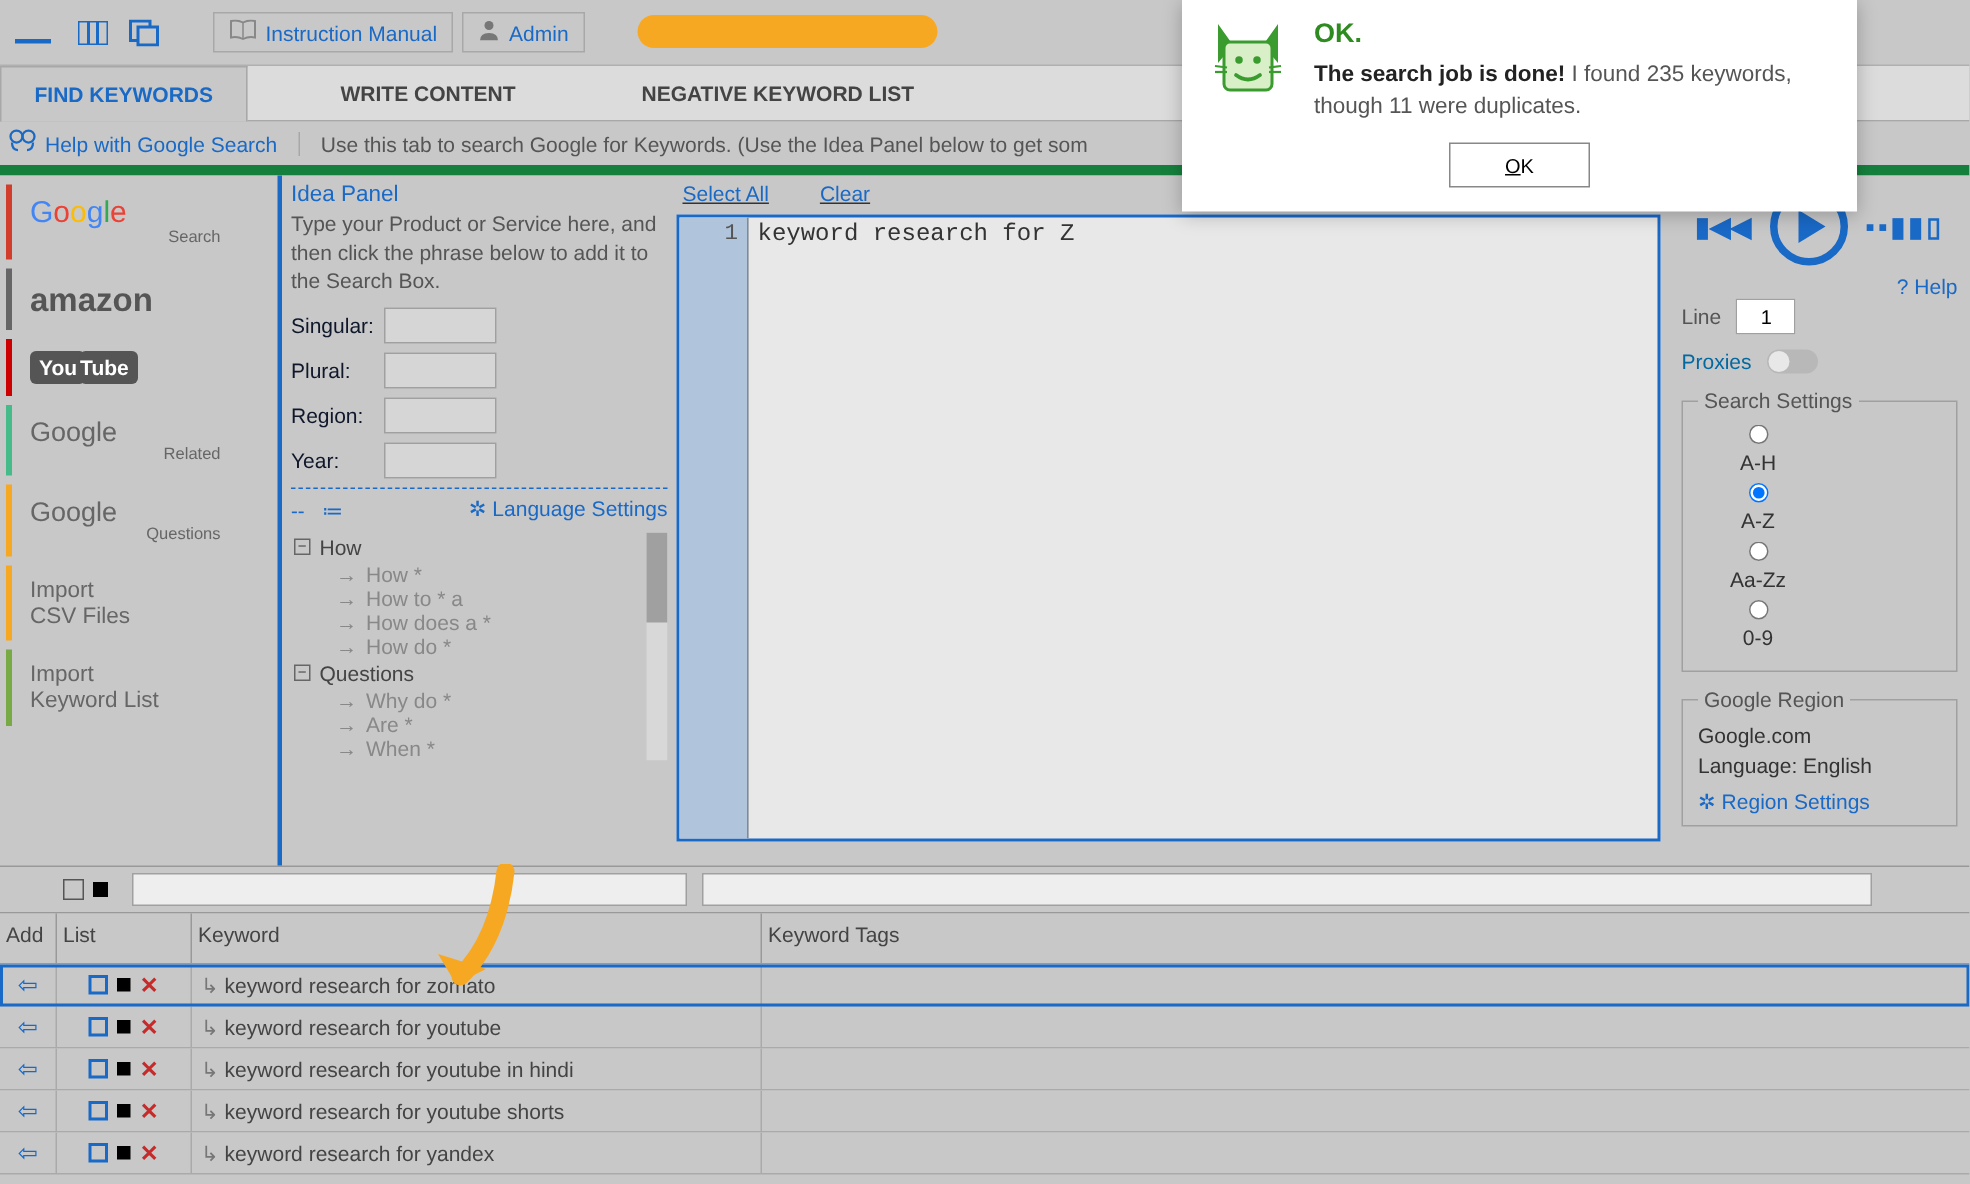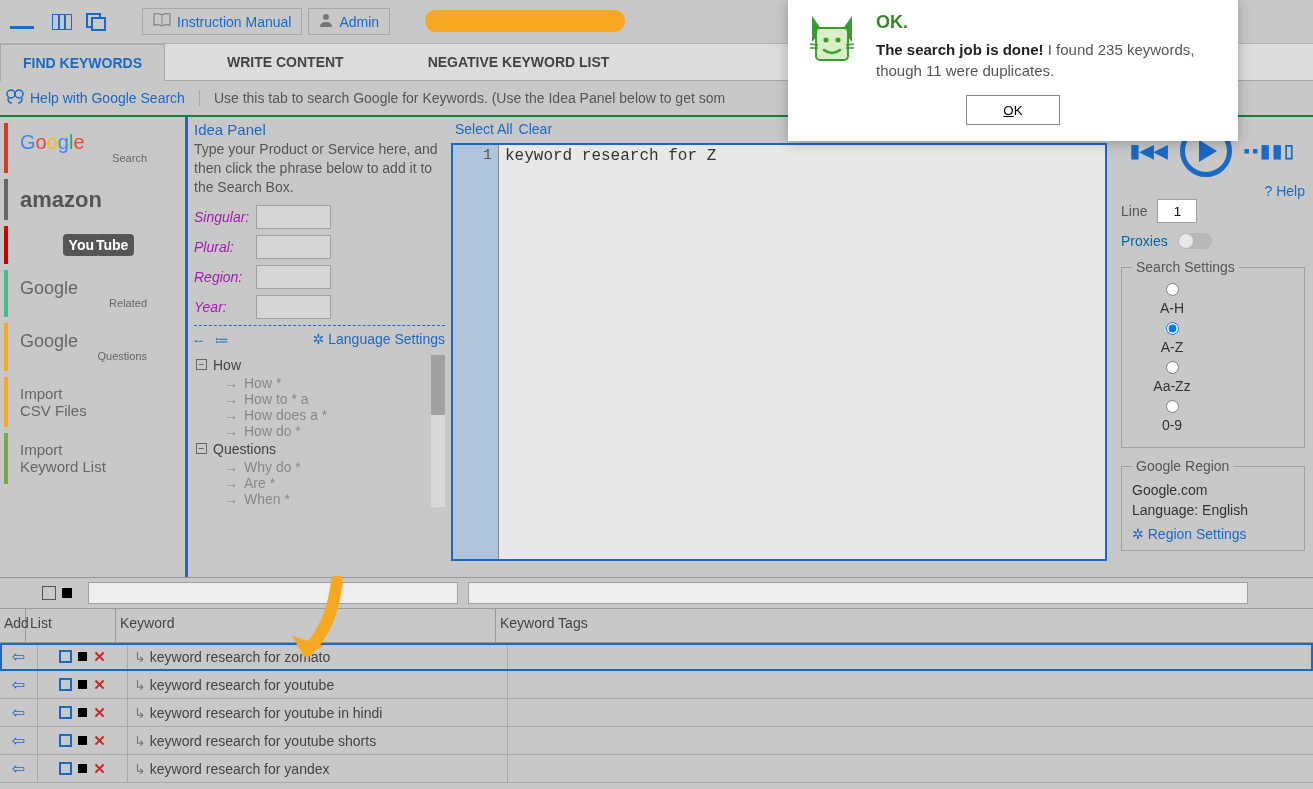--- a/index.html
+++ b/index.html
@@ -12,61 +12,61 @@
 .btn-outline span.blue { color: #1969c7; }
 .minimize-icon { width: 24px; height: 4px; border-bottom: 3px solid #1969c7; margin-right: 8px; margin-top: 10px; }
 .orange-stroke1 { position: absolute; top: 10px; left: 425px; width: 200px; height: 22px; background: #f7a823; border-radius: 12px; z-index: 5; }
 
 
 .tabs { display: flex; background: #dcdcdc; border-bottom: 1px solid #a8a8a8; gap: 40px; }
 .tab { padding: 10px 22px; font-weight: 600; color: #444; cursor: pointer; }
 .tab.active { color: #1969c7; background: #c8c8c8; border: 1px solid #a8a8a8; border-bottom: none; margin-bottom: -1px; }
 
 
-.helpbar { height: 36px; display: flex; align-items: center; padding: 0 6px; gap: 14px; font-size: 14px; border-bottom: 2px solid #15803d; }
+.helpbar { height: 36px; display: flex; align-items: center; padding: 0 6px; gap: 14px; font-size: 14px; border-bottom: 7px solid #15803d; }
 .helpbar .link { color: #1969c7; cursor: pointer; display: flex; align-items: center; gap: 4px; }
 .helpbar .desc { color: #555; border-left: 1px solid #a8a8a8; padding-left: 14px; }
 
 
 .main { display: flex; height: 460px; background: #c8c8c8; }
 .sidebar { width: 185px; padding-left: 4px; padding-top: 6px; }
 .sb-item { border-left: 4px solid transparent; padding: 8px 8px 8px 12px; margin-bottom: 6px; cursor: pointer; line-height: 1.15; }
 .sb-google { border-left-color: #d23c2a; }
 .sb-amazon { border-left-color: #666; }
-.sb-youtube { border-left-color: #c00; text-align: center; }
+.sb-youtube { border-left-color: #c00; }
 .sb-grelated { border-left-color: #4b8; }
 .sb-gquestions { border-left-color: #f7a823; }
 .sb-import1 { border-left-color: #f7a823; }
 .sb-import2 { border-left-color: #7a4; }
 .lbl-google { font-family: Arial; font-size: 20px; }
 .lbl-google .g1{color:#4285f4}.lbl-google .g2{color:#ea4335}.lbl-google .g3{color:#fbbc05}.lbl-google .g4{color:#4285f4}.lbl-google .g5{color:#34a853}.lbl-google .g6{color:#ea4335}
 .lbl-sub { font-size: 11px; color: #666; display: block; text-align: right; margin-top: -2px; padding-right: 30px; }
 .lbl-amazon { font-size: 22px; font-weight: bold; color: #555; font-family: Arial; }
 .lbl-yt { display:inline-block;background:#555;color:#fff;padding:3px 6px;border-radius:4px;font-size:14px;font-weight:bold;}
 .lbl-yt2 { display:inline-block;background:#555;color:#fff;padding:3px 6px 3px 0;border-radius:4px;font-size:14px;font-weight:bold;margin-left:-4px;}
 .lbl-small { font-size: 15px; color: #666; }
 
 .idea-panel { width: 260px; border-left: 3px solid #1969c7; padding: 4px 0 4px 6px; position: relative; }
 .idea-panel h4 { color: #1969c7; font-size: 15px; font-weight: normal; margin-bottom: 2px; }
 .idea-panel p { color: #555; font-size: 14px; line-height: 1.35; margin-bottom: 8px; }
 .ip-field { display: flex; align-items: center; margin-bottom: 6px; }
-.ip-field label { width: 62px; color: #a21caf; font-style: italic; }
+.ip-field label { width: 62px; color: #0f172a; }
 .ip-field input { width: 75px; height: 24px; border: 1px solid #a0a0a0; background: #d6d6d6; padding: 0 4px; }
 .ip-sep { border-top: 1px dashed #1969c7; margin: 6px 0; display: flex; align-items: center; justify-content: flex-end; gap: 6px; padding-top: 4px; }
 .ip-link { color: #1969c7; cursor: pointer; display: flex; align-items: center; gap: 4px; }
 .tree { font-size: 14px; color: #666; max-height: 186px; overflow: hidden; position: relative; }
 .tree-scroll { position: absolute; right: 0; top: 0; width: 14px; height: 100%; background: #d8d8d8; }
 .tree-thumb { width: 14px; height: 60px; background: #a0a0a0; }
 .tree-node { padding: 2px 0 2px 2px; display: flex; align-items: center; gap: 6px; }
 .tree-node.parent { color: #444; }
 .tree-child { padding-left: 30px; color: #888; display: flex; align-items: center; gap: 6px; }
 .tree-box { width: 11px; height: 11px; border: 1px solid #666; display: inline-flex; align-items: center; justify-content: center; font-size: 10px; line-height: 1; }
 
 .editor-wrap { flex: 1; padding: 0 6px; }
-.editor-actions { display: flex; gap: 6px; padding: 4px 4px 6px; }
+.editor-actions { display: flex; gap: 34px; padding: 4px 4px 6px; text-decoration: underline; }
 .editor-actions a { color: #1969c7; cursor: pointer; }
 .editor { border: 2px solid #1969c7; height: 418px; display: flex; background: #e8e8e8; }
 .gutter { width: 46px; background: #b0c4db; border-right: 1px solid #888; text-align: right; padding: 2px 6px; font-family: "Courier New", monospace; font-size: 15px; color: #555; }
 .code { flex: 1; padding: 2px 6px; font-family: "Courier New", monospace; font-size: 16px; color: #333; }
 
 .rightcol { width: 200px; padding: 8px 8px 0 8px; }
 .play-row { display: flex; align-items: center; justify-content: center; gap: 12px; margin-bottom: 6px; }
 .play-btn { width: 52px; height: 52px; border: 5px solid #1969c7; border-radius: 50%; display: flex; align-items: center; justify-content: center; cursor: pointer; }
 .play-tri { width: 0; height: 0; border-left: 18px solid #1969c7; border-top: 11px solid transparent; border-bottom: 11px solid transparent; margin-left: 4px; }
 .rc-icons { color: #1969c7; font-size: 18px; font-weight: bold; }
@@ -80,21 +80,21 @@
 .rc-link { color: #1969c7; cursor: pointer; display: flex; align-items: center; gap: 4px; }
 .toggle { width: 34px; height: 16px; background: #b8b8b8; border-radius: 8px; position: relative; }
 .toggle::after { content: ""; width: 14px; height: 14px; background: #e8e8e8; border-radius: 50%; position: absolute; top: 1px; left: 1px; }
 
 
 .results-bar { height: 32px; background: #c8c8c8; border-top: 1px solid #999; border-bottom: 1px solid #999; display: flex; align-items: center; padding-left: 42px; gap: 6px; }
 .rb-box { width: 14px; height: 14px; border: 1px solid #555; display: inline-block; }
 .rb-sq { width: 10px; height: 10px; background: #000; display: inline-block; }
 .rb-input { height: 22px; border: 1px solid #a0a0a0; background: #eee; }
 .results-head { display: flex; height: 34px; border-bottom: 1px solid #999; background: #c8c8c8; font-weight: normal; color: #444; }
-.col-add { width: 26px; padding: 6px 4px; border-right: 1px solid #999; }
+.col-add { width: 38px; padding: 6px 4px; border-right: 1px solid #999; }
 .col-list { width: 90px; padding: 6px 4px; border-right: 1px solid #999; }
 .col-kw { width: 380px; padding: 6px 4px; border-right: 1px solid #999; }
 .col-tags { flex: 1; padding: 6px 4px; }
 .result-row { display: flex; height: 28px; border-bottom: 1px solid #aaa; align-items: center; background: #c8c8c8; }
 .result-row.sel { outline: 2px solid #1969c7; outline-offset: -2px; }
 .rr-add { width: 38px; display: flex; justify-content: center; color: #1969c7; font-size: 16px; border-right: 1px solid #aaa; height: 100%; align-items: center; }
 .rr-list { width: 90px; display: flex; align-items: center; justify-content: center; gap: 6px; border-right: 1px solid #aaa; height: 100%; }
 .rr-kw { width: 380px; padding: 0 6px; color: #444; border-right: 1px solid #aaa; height: 100%; display: flex; align-items: center; gap: 4px; }
 .rr-tags { flex: 1; }
 .rr-check { width: 13px; height: 13px; border: 2px solid #1969c7; }

